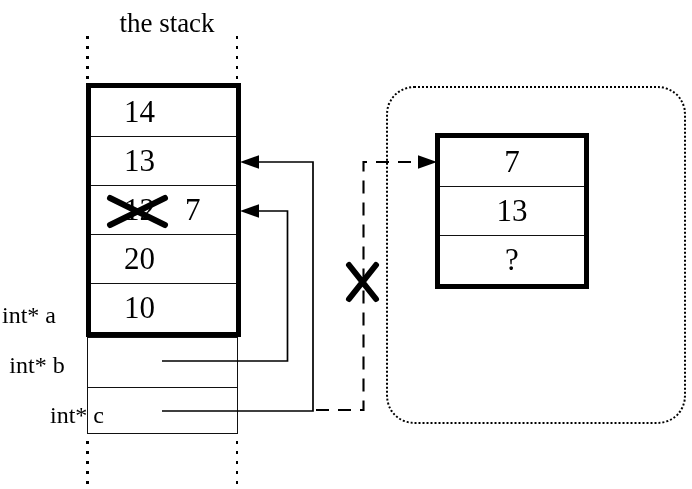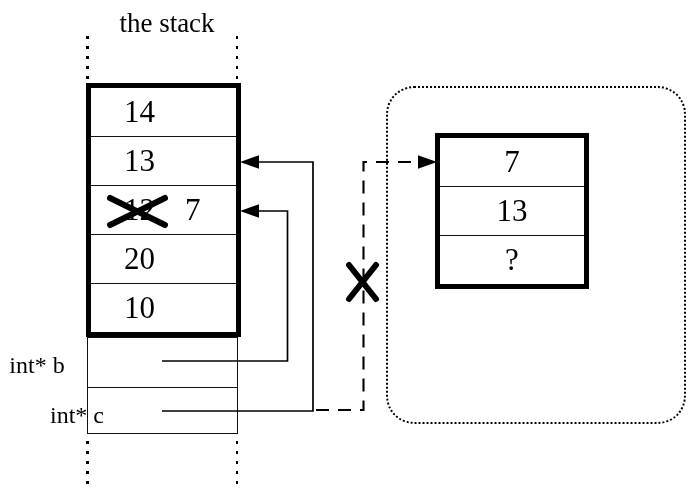--- a/index.html
+++ b/index.html
@@ -71,20 +71,21 @@
     <div class="scell">
       <span>10</span>
     </div>
   </div>
 
   <div class="ptr-box">
     <div class="pcell first"></div>
     <div class="pcell"></div>
   </div>
 
+  <div class="ptr-label" style="top:301px;">int* a</div>
   <div class="ptr-label" style="top:351px;text-align:center;">int* b</div>
   <div class="ptr-label" style="top:401px;margin-left:48px;">int* c</div>
 
   <div class="heap-region"></div>
 
   <div class="heap-box">
     <div class="hcell">
       <span>7</span>
     </div>
     <div class="hcell">

